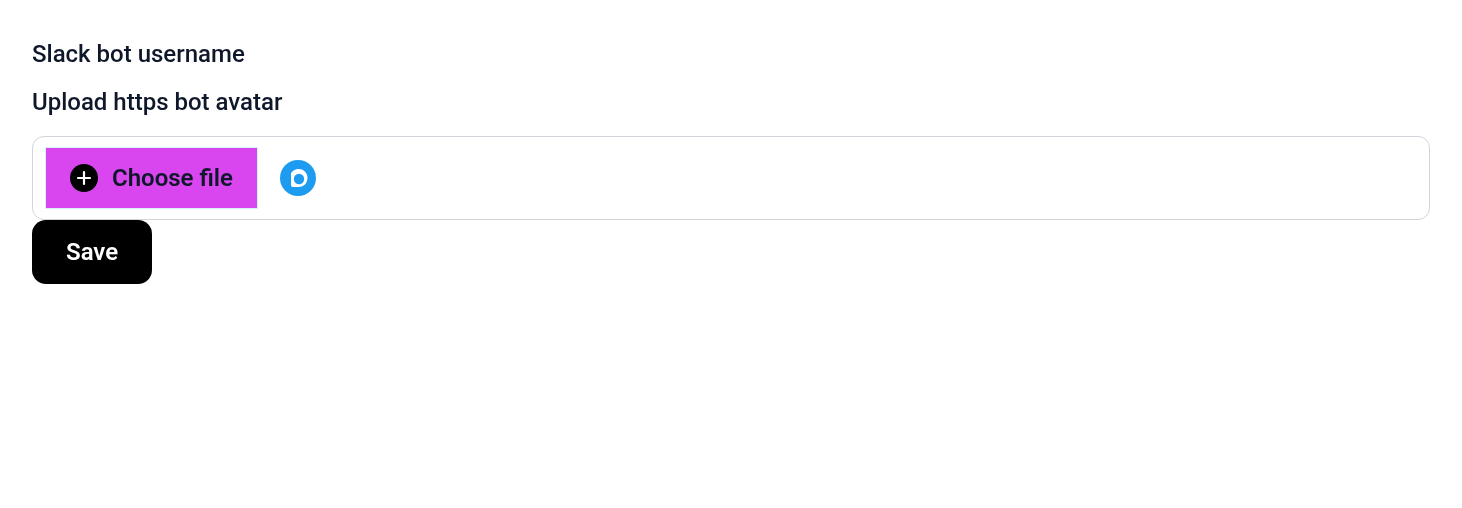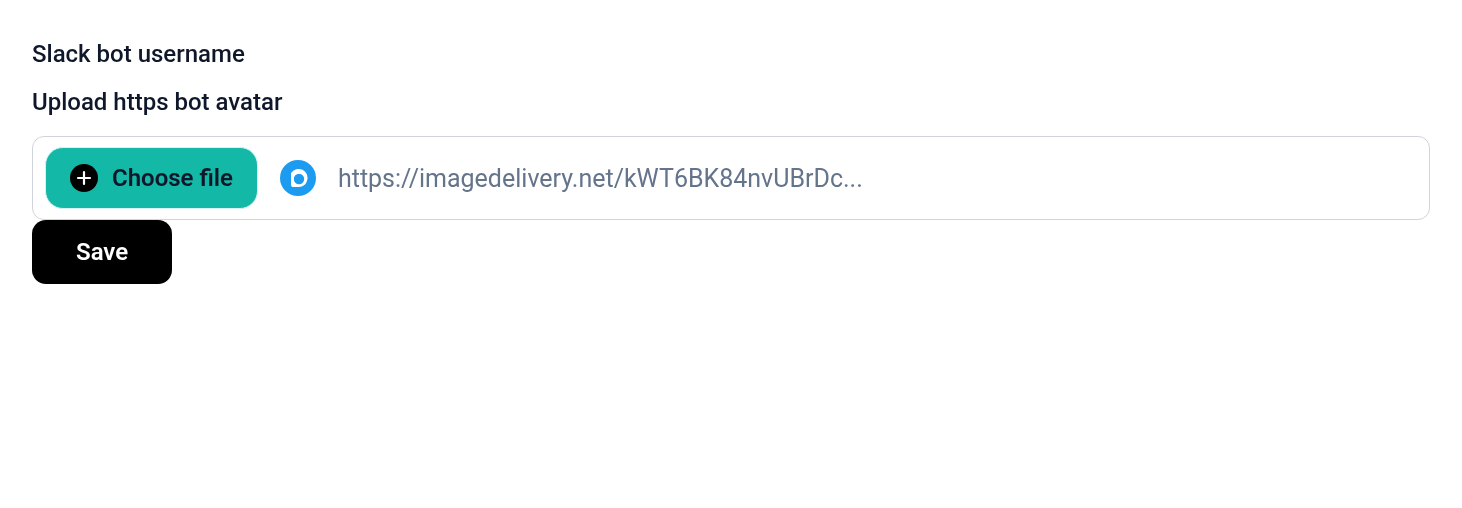--- a/index.html
+++ b/index.html
@@ -43,23 +43,23 @@
       border-radius: 12px;
       display: flex;
       align-items: center;
       gap: 22px;
     }
     .choose-file-btn {
       display: inline-flex;
       align-items: center;
       gap: 14px;
       padding: 16px 24px;
-      background: #14b8a6;
+      background: #d946ef;
       border: 1px solid #d5f2f6;
-      border-radius: 18px;
+      border-radius: 0;
       cursor: pointer;
       font-family: inherit;
     }
     .plus-icon {
       width: 28px;
       height: 28px;
       background: #000000;
       border-radius: 50%;
       display: inline-flex;
       align-items: center;
@@ -83,21 +83,21 @@
     .file-url {
       font-size: 25px;
       color: #64748b;
       white-space: nowrap;
       overflow: hidden;
       text-overflow: ellipsis;
       flex: 1;
     }
     .save-btn {
       display: inline-block;
-      padding: 18px 44px;
+      padding: 18px 34px;
       background: #000000;
       color: #ffffff;
       font-size: 24px;
       font-weight: 600;
       border: none;
       border-radius: 14px;
       cursor: pointer;
       font-family: inherit;
     }
   </style>
@@ -121,20 +121,19 @@
       </span>
       <span class="choose-file-label">Choose file</span>
     </button>
     <span class="avatar-icon">
       <svg viewBox="0 0 36 36">
         <circle cx="18" cy="18" r="18" fill="#1d9bf0"></circle>
         <path d="M 11 13 A 9 9 0 0 1 27 21 A 9 9 0 0 1 19 27 L 13 27 A 2 2 0 0 1 11 25 Z" fill="#ffffff"></path>
         <circle cx="19" cy="19" r="5.2" fill="#1d9bf0"></circle>
       </svg>
     </span>
-    <span class="file-url">https://imagedelivery.net/kWT6BK84nvUBrDc...</span>
   </div>
 </div>
 
 <button class="save-btn">Save</button>
 
 
 
 
 </body></html>

